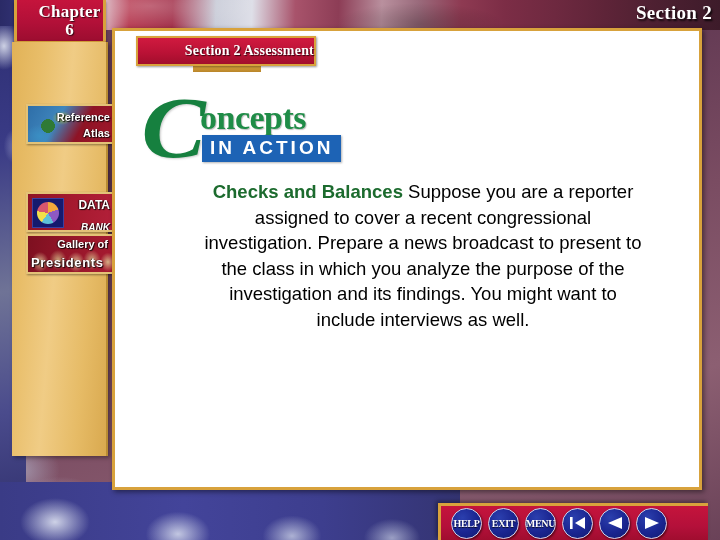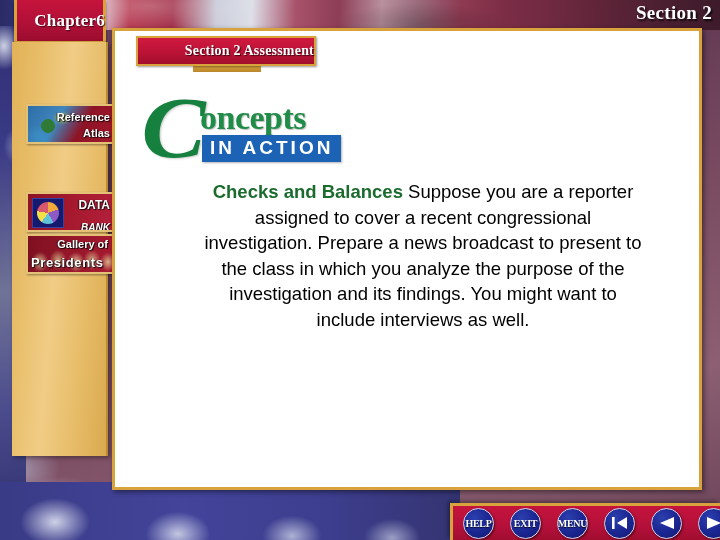--- a/index.html
+++ b/index.html
@@ -75,21 +75,21 @@
 
   
   .chapter-banner {
     position:absolute; left:14px; top:0; width:92px; height:44px;
     background: linear-gradient(180deg,#c5143c 0%,#b21038 55%,#9c0d30 100%);
     border:3px solid #d8a23c;
     border-top:none;
     border-radius: 0 0 4px 4px;
     box-sizing:border-box;
     box-shadow: 0 2px 3px rgba(0,0,0,.45);
-    display:flex; flex-direction:row; align-items:center; justify-content:center;
+    display:flex; flex-direction:column; align-items:center; justify-content:center;
     line-height:1.02;
     padding-left:19px;
   }
   .chapter-word {
     font-family:"Liberation Serif", serif;
     font-weight:bold; font-size:17px; color:#fff;
     text-shadow: 1px 1px 1px rgba(0,0,0,.65);
     letter-spacing:.2px;
   }
   .chapter-num {
@@ -274,27 +274,27 @@
     color:#000000;
     text-align:center;
   }
   .body-text b {
     color:#1c6b2e;
     font-weight:bold;
   }
 
   
   .navbar {
-    position:absolute; left:450px; top:503px;
+    position:absolute; left:438px; top:503px;
     width:270px; height:37px;
     background: linear-gradient(180deg,#c5143c 0%,#b4103a 60%,#a00d2f 100%);
     border:3px solid #d8a23c;
     border-right:none; border-bottom:none;
     box-sizing:border-box;
-    display:flex; align-items:center; gap:16px;
+    display:flex; align-items:center; gap:6px;
     padding-left:10px;
     box-shadow: -2px -2px 4px rgba(0,0,0,.35);
   }
   .navbtn {
     width:31px; height:31px; border-radius:50%;
     background: radial-gradient(circle at 36% 30%, #2b3fae 0%, #1a2590 55%, #121a70 100%);
     border:1.5px solid #cdd4e8;
     box-sizing:border-box;
     display:flex; align-items:center; justify-content:center;
     cursor:pointer;

